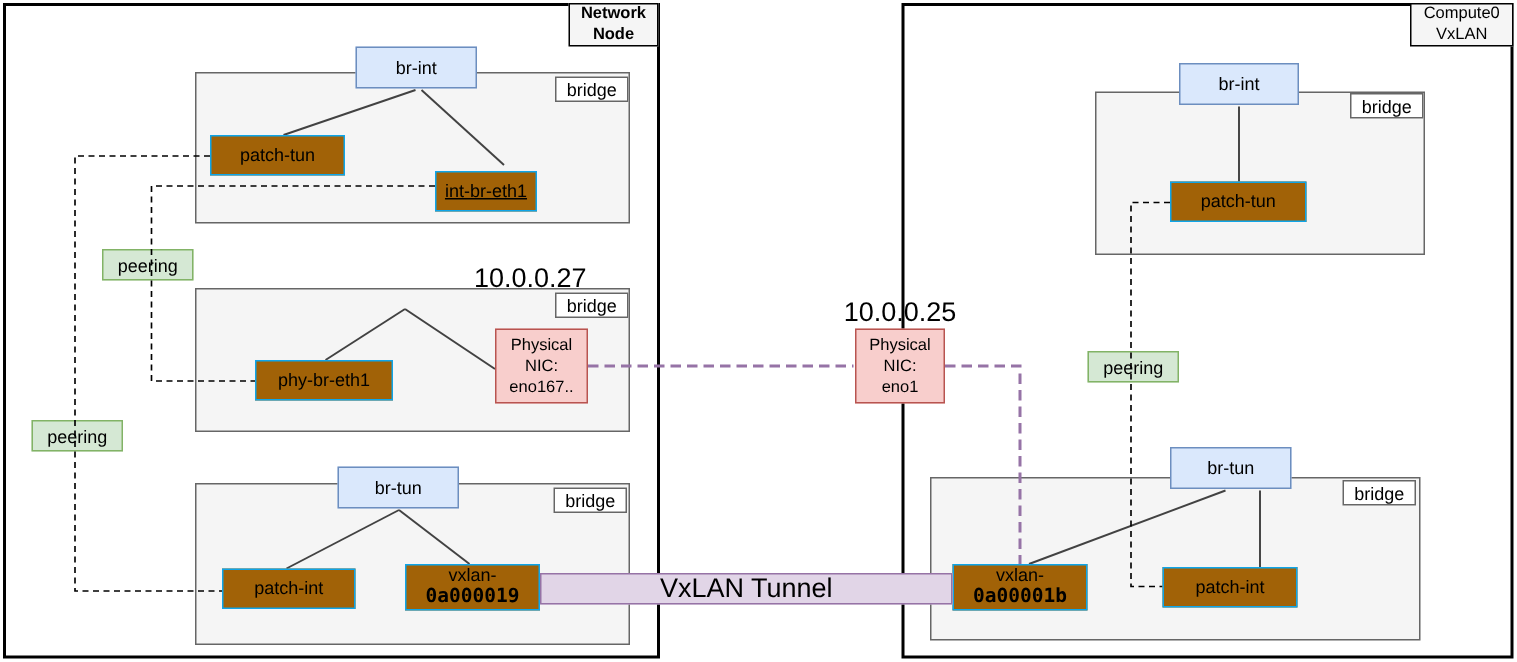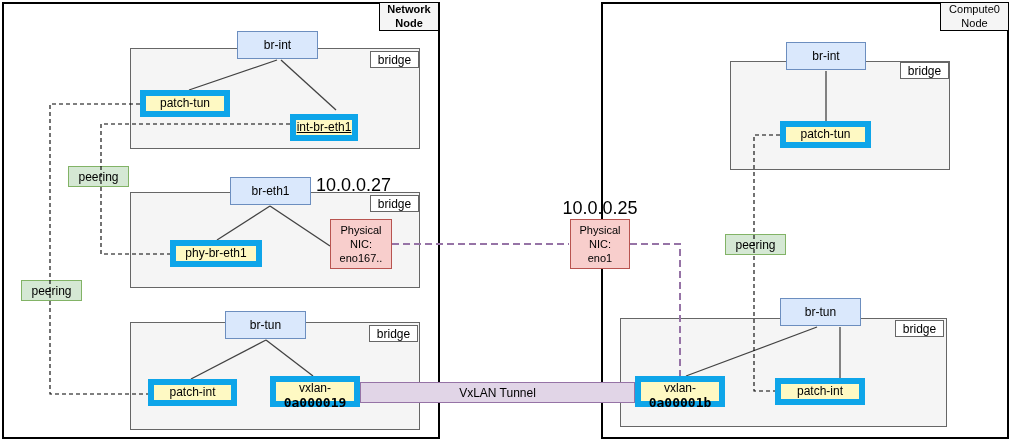--- a/index.html
+++ b/index.html
@@ -5,24 +5,24 @@
   html,body{margin:0;padding:0;background:#fff;}
   .canvas{position:relative;width:1011px;height:441px;background:#fff;
           font-family:"Liberation Sans",sans-serif;color:#000;overflow:hidden;}
   .abs{position:absolute;box-sizing:border-box;}
   .flexc{display:flex;align-items:center;justify-content:center;text-align:center;}
   .node{border:2px solid #000;background:#fff;z-index:0;}
   .container{background:#f5f5f5;border:1px solid #666;z-index:1;}
   .nodelabel{background:#f5f5f5;border:1px solid #000;z-index:4;font-size:11px;line-height:1.25;padding:1px;}
   .tag{background:#fff;border:1px solid #666;z-index:4;font-size:12px;}
   .blue{background:#dae8fc;border:1px solid #6c8ebf;z-index:4;font-size:12px;}
-  .port{background:#fef9c3;border:6px solid #0ea5e9;z-index:4;font-size:12px;line-height:1.15;}
+  .port{background:#a16207;border:1px solid #0ea5e9;z-index:4;font-size:12px;line-height:1.15;}
   .red{background:#f8cecc;border:1px solid #b85450;z-index:4;font-size:11px;line-height:1.3;flex-direction:column;}
   .peering{background:#d5e8d4;border:1px solid #82b366;z-index:2;font-size:12px;}
-  .band{background:#e1d5e7;border:1px solid #9673a6;z-index:4;font-size:12px;}
+  .band{background:#e1d5e7;border:1px solid #9673a6;z-index:4;font-size:18px;}
   .ip{z-index:4;font-size:18px;white-space:nowrap;}
   .mono{font-family:"DejaVu Sans Mono","Liberation Mono",monospace;font-size:13px;font-weight:bold;}
   .svglayer{position:absolute;left:0;top:0;z-index:3;pointer-events:none;}
   .col{display:flex;flex-direction:column;align-items:center;}
 </style>
 </head>
 <body>
 
 <div class="canvas">
 
@@ -56,30 +56,29 @@
       <path d="M290 124 L101 124 L101 254 L170 254"></path>
       <path d="M780 135 L754 135 L754 391 L775 391"></path>
     </g>
     <g stroke="#9673a6" stroke-width="2" stroke-dasharray="7 4" fill="none">
       <path d="M392 244 L569 244"></path>
       <path d="M630 244 L680 244 L680 376"></path>
     </g>
   </svg>
 
   <div class="abs nodelabel flexc" style="left:379px;top:2px;width:60px;height:29px;font-weight:bold;">Network Node</div>
-  <div class="abs nodelabel flexc" style="left:940px;top:2px;width:69px;height:29px;">Compute0 Node</div>
+  <div class="abs nodelabel flexc" style="left:940px;top:2px;width:69px;height:29px;">Compute0 VxLAN</div>
 
   <div class="abs tag flexc" style="left:370px;top:51px;width:49px;height:17px;">bridge</div>
   <div class="abs tag flexc" style="left:370px;top:195px;width:49px;height:17px;">bridge</div>
   <div class="abs tag flexc" style="left:369px;top:325px;width:49px;height:17px;">bridge</div>
   <div class="abs tag flexc" style="left:900px;top:62px;width:49px;height:17px;">bridge</div>
   <div class="abs tag flexc" style="left:895px;top:320px;width:49px;height:17px;">bridge</div>
 
   <div class="abs blue flexc" style="left:237px;top:31px;width:81px;height:28px;">br-int</div>
-  <div class="abs blue flexc" style="left:230px;top:177px;width:81px;height:28px;">br-eth1</div>
   <div class="abs blue flexc" style="left:225px;top:311px;width:81px;height:28px;">br-tun</div>
   <div class="abs blue flexc" style="left:786px;top:42px;width:80px;height:28px;">br-int</div>
   <div class="abs blue flexc" style="left:780px;top:298px;width:81px;height:28px;">br-tun</div>
 
   <div class="abs ip" style="left:316px;top:175px;">10.0.0.27</div>
   <div class="abs ip flexc" style="left:566px;top:201px;width:68px;height:14px;">10.0.0.25</div>
 
   <div class="abs port flexc" style="left:140px;top:90px;width:90px;height:27px;">patch-tun</div>
   <div class="abs port flexc" style="left:290px;top:114px;width:68px;height:27px;text-decoration:underline;">int-br-eth1</div>
   <div class="abs port flexc" style="left:170px;top:240px;width:92px;height:27px;">phy-br-eth1</div>

